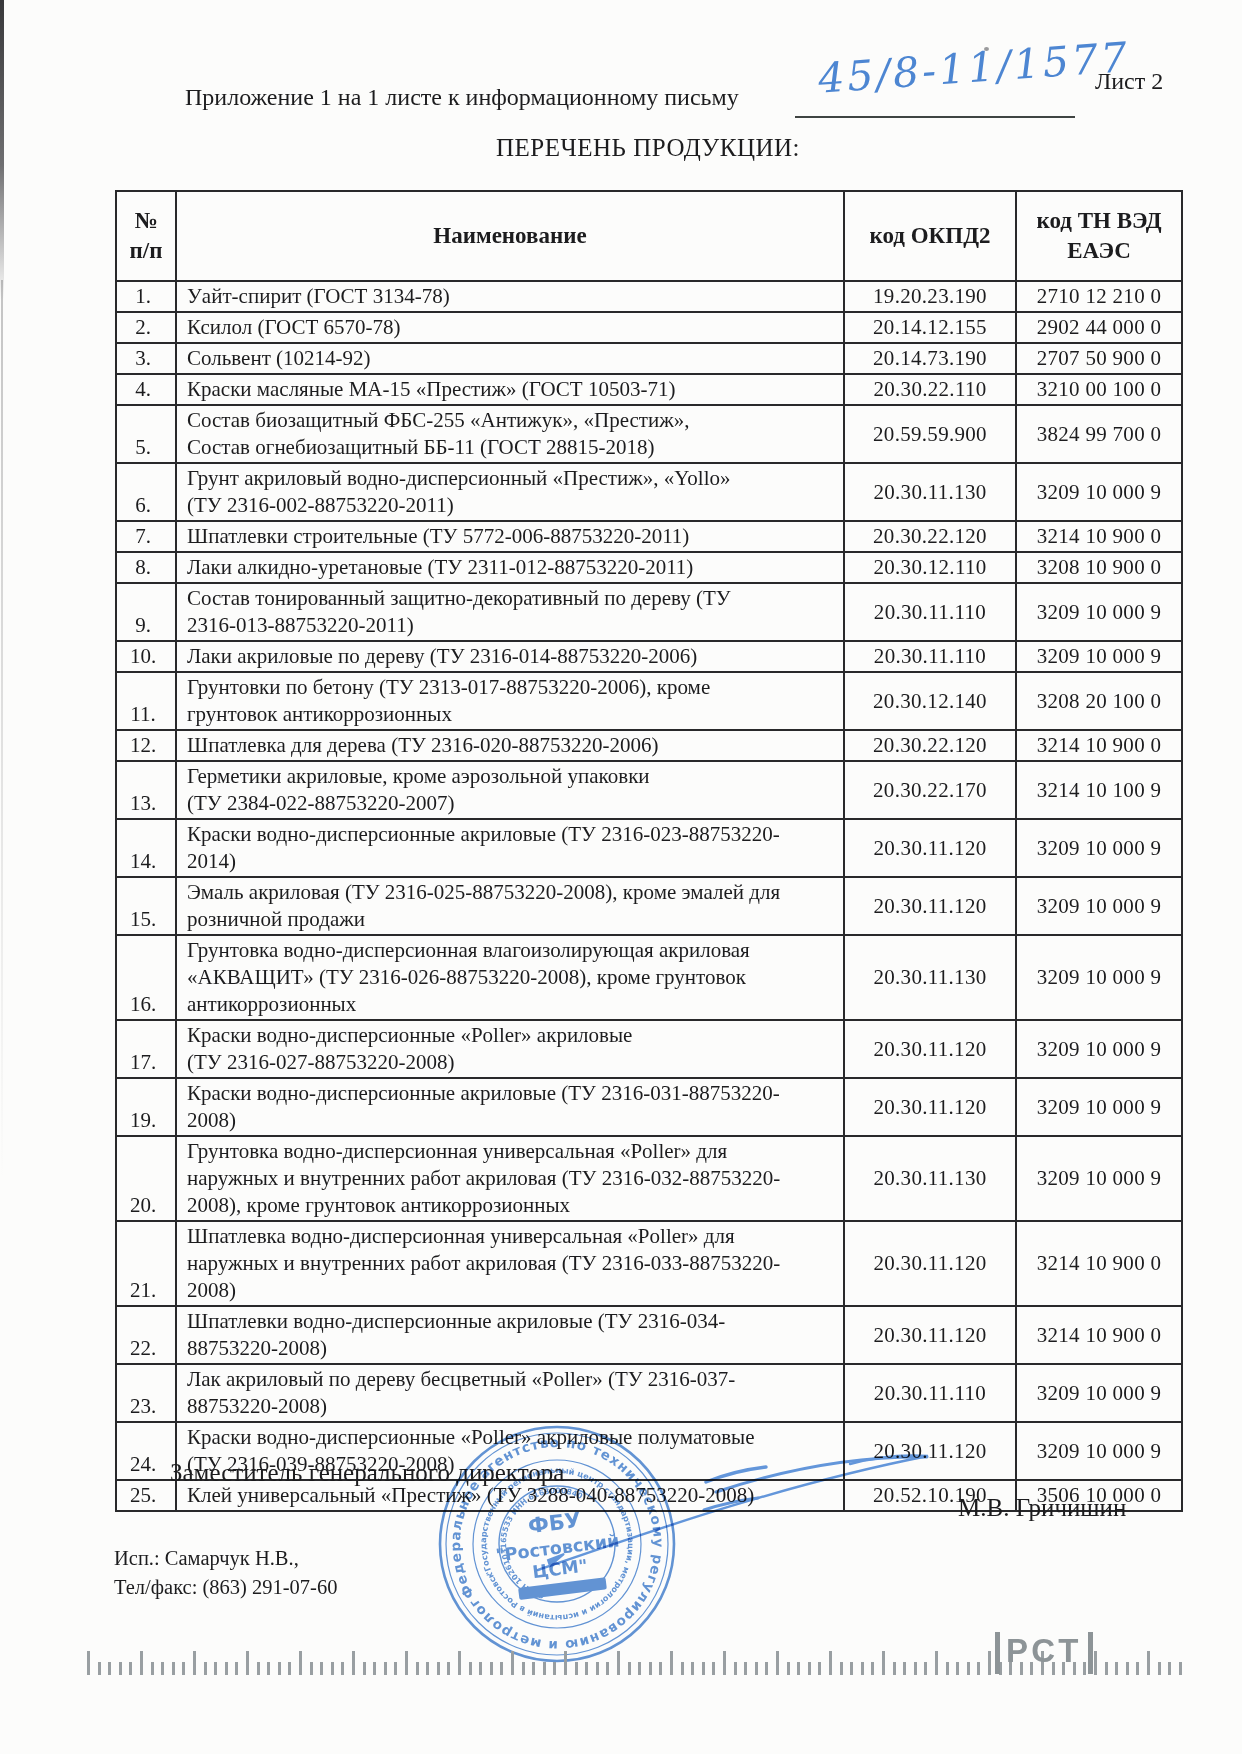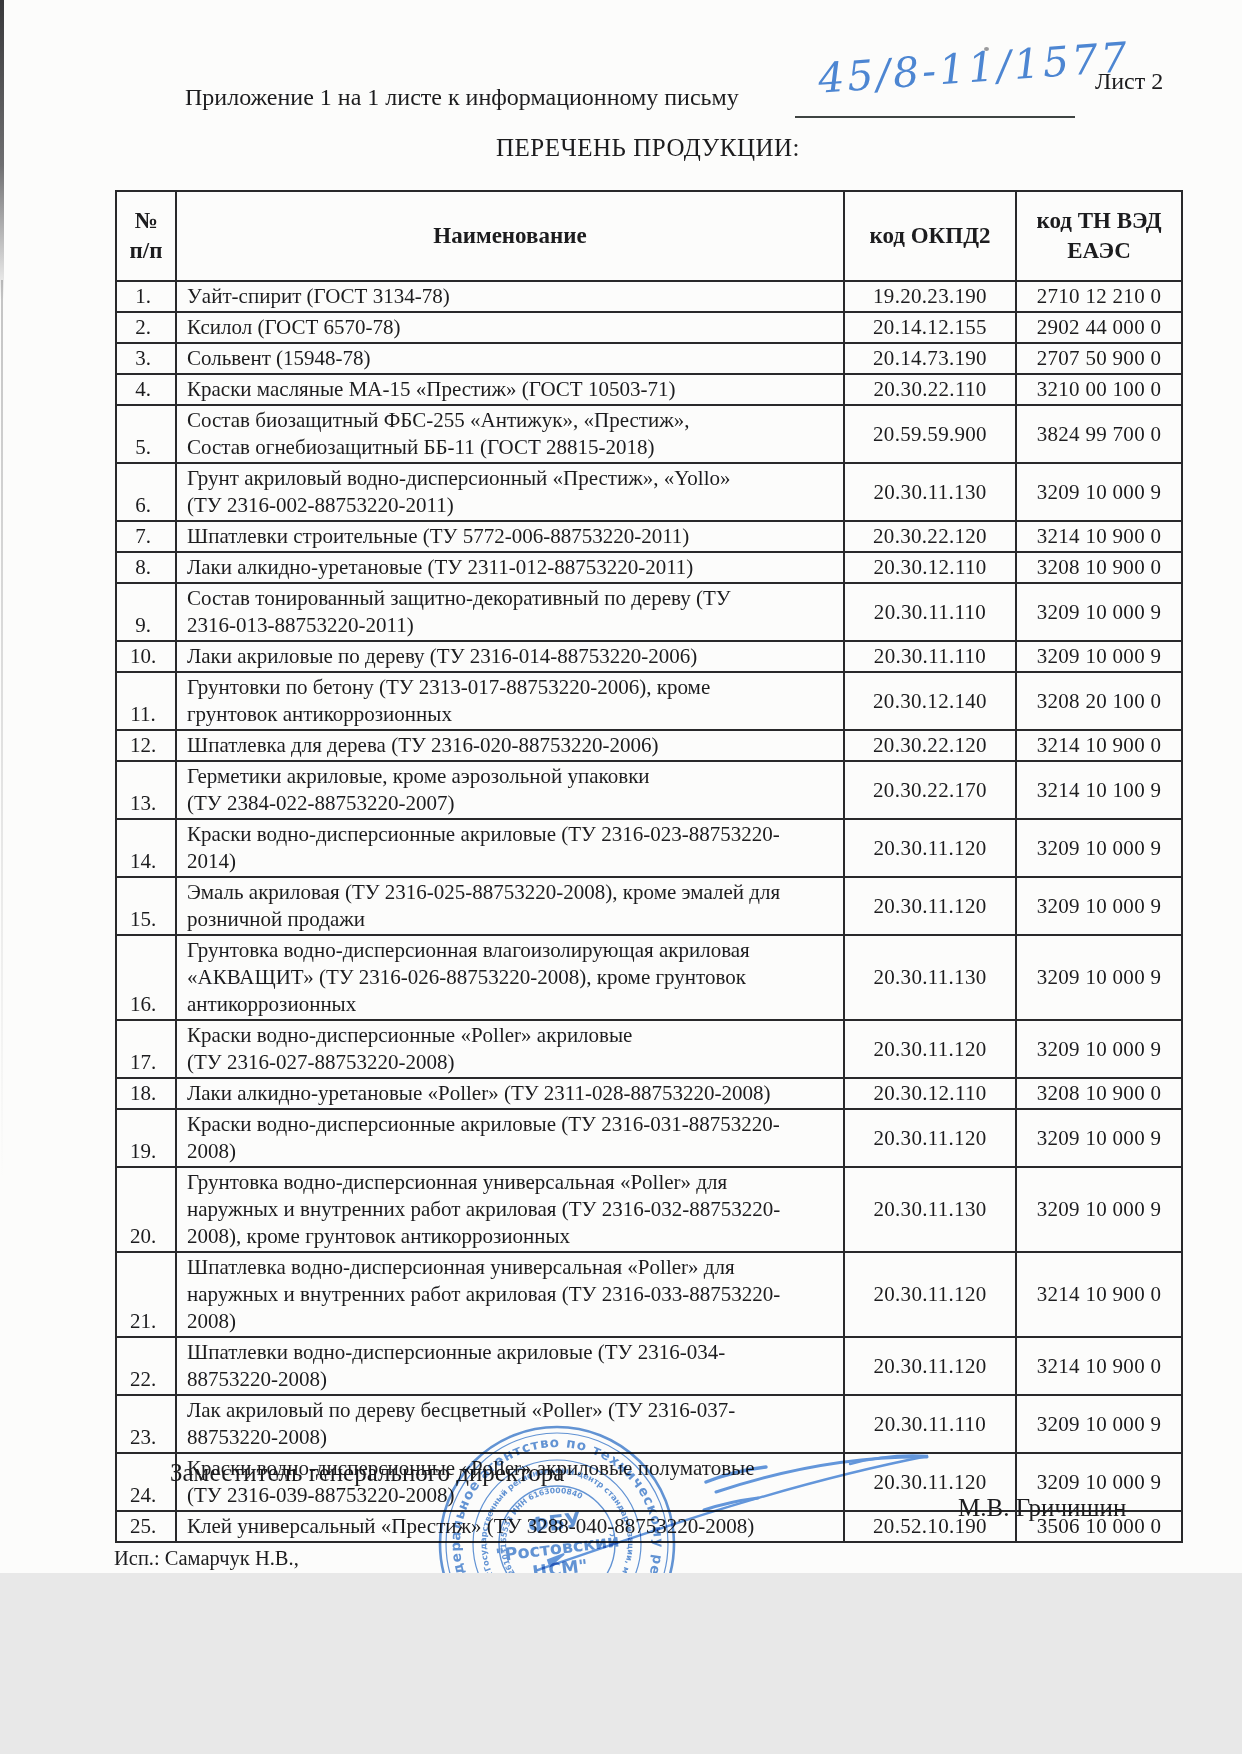--- a/index.html
+++ b/index.html
@@ -1,18 +1,18 @@
 <!DOCTYPE html>
 <html><head>
 <meta charset="utf-8">
 <style>
   html,body{margin:0;padding:0;background:#e8e8e8;}
   .page{
     position:relative;
-    width:1242px;height:1573px;
+    width:1242px;height:1754px;
     margin:0 auto;
     background:#fcfcfb;
     font-family:"Liberation Serif", serif;
     color:#1c1c1e;
     overflow:hidden;
   }
   
   .scan-edge{position:absolute;left:0;top:0;width:4px;height:300px;
     background:linear-gradient(180deg,#38383a 0%,#6f6f71 55%,rgba(130,130,130,0) 100%);}
   .scan-edge-faint{position:absolute;left:1px;top:280px;width:2px;height:900px;
@@ -117,21 +117,21 @@
 
     <tr>
       <td class="cell-num">2.</td>
       <td class="cell-name">Ксилол (ГОСТ 6570-78)</td>
       <td class="cell-okpd">20.14.12.155</td>
       <td class="cell-tnved">2902 44 000 0</td>
     </tr>
 
     <tr>
       <td class="cell-num">3.</td>
-      <td class="cell-name">Сольвент (15948-78)</td>
+      <td class="cell-name">Сольвент (10214-92)</td>
       <td class="cell-okpd">20.14.73.190</td>
       <td class="cell-tnved">2707 50 900 0</td>
     </tr>
 
     <tr>
       <td class="cell-num">4.</td>
       <td class="cell-name">Краски масляные МА-15 «Престиж» (ГОСТ 10503-71)</td>
       <td class="cell-okpd">20.30.22.110</td>
       <td class="cell-tnved">3210 00 100 0</td>
     </tr>
@@ -230,26 +230,20 @@
     </tr>
 
     <tr>
       <td class="cell-num">17.</td>
       <td class="cell-name">Краски водно-дисперсионные «Poller» акриловые
 (ТУ 2316-027-88753220-2008)</td>
       <td class="cell-okpd">20.30.11.120</td>
       <td class="cell-tnved">3209 10 000 9</td>
     </tr>
 
-    <tr>
-      <td class="cell-num">18.</td>
-      <td class="cell-name">Лаки алкидно-уретановые «Poller» (ТУ 2311-028-88753220-2008)</td>
-      <td class="cell-okpd">20.30.12.110</td>
-      <td class="cell-tnved">3208 10 900 0</td>
-    </tr>
 
     <tr>
       <td class="cell-num">19.</td>
       <td class="cell-name">Краски водно-дисперсионные акриловые (ТУ 2316-031-88753220-
 2008)</td>
       <td class="cell-okpd">20.30.11.120</td>
       <td class="cell-tnved">3209 10 000 9</td>
     </tr>
 
     <tr>

